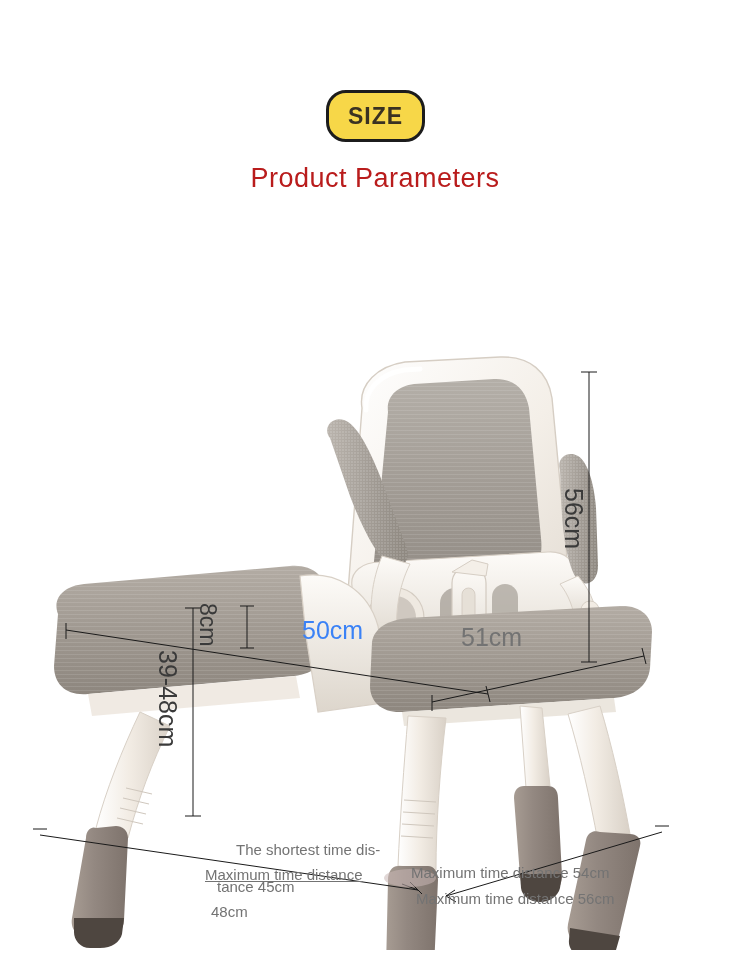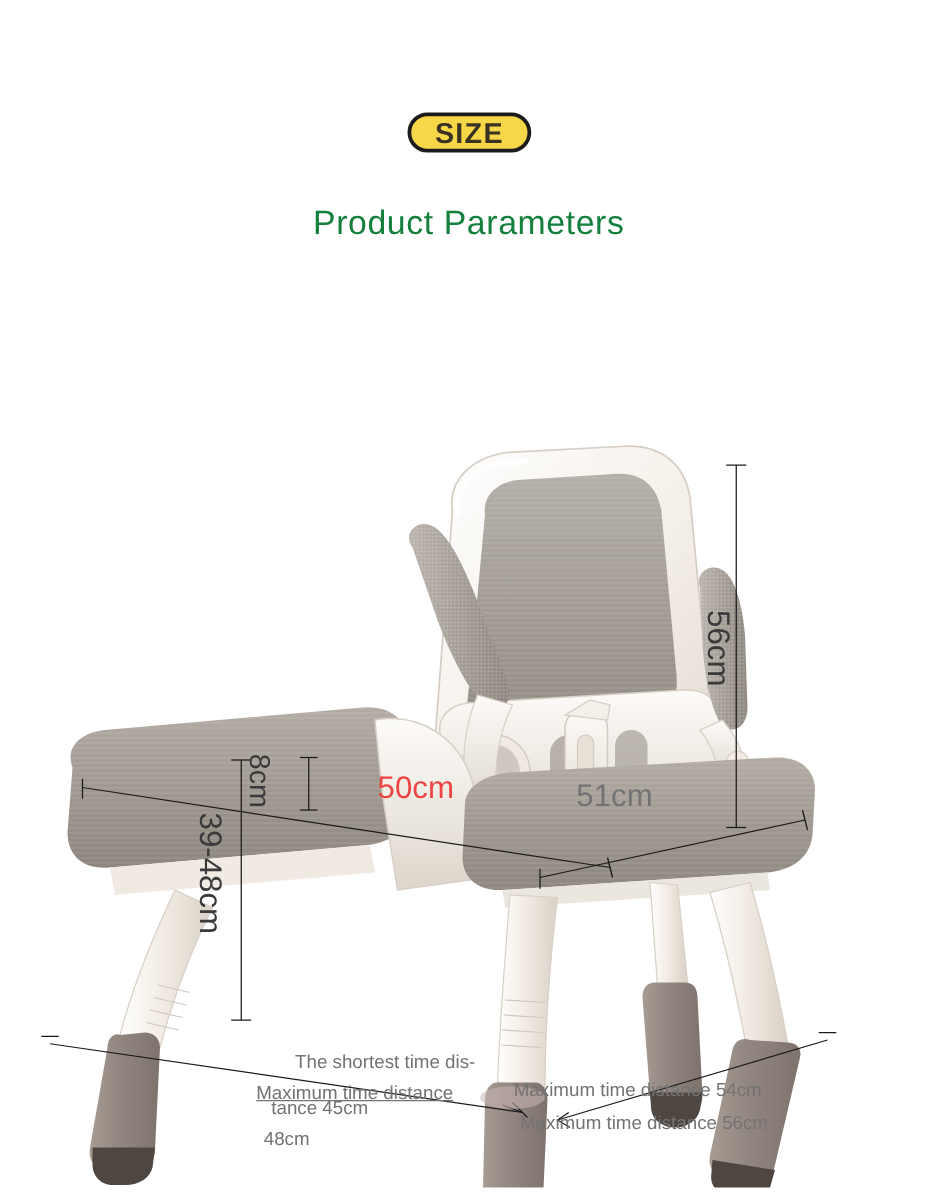--- a/index.html
+++ b/index.html
@@ -17,21 +17,21 @@
     background: #ffffff;
     overflow: hidden;
   }
 
   
   .size-badge {
     position: absolute;
     left: 326px;
     top: 90px;
     width: 99px;
-    height: 32px;
+    height: 52px;
     border-radius: 20px;
     background: #f7d748;
     border: 3px solid #1c1c1c;
     box-sizing: border-box;
     display: flex;
     align-items: center;
     justify-content: center;
   }
   .size-badge span {
     font-size: 23px;
@@ -41,21 +41,21 @@
     font-family: "Liberation Sans", sans-serif;
   }
 
   .subtitle {
     position: absolute;
     left: 0;
     top: 163px;
     width: 750px;
     text-align: center;
     font-size: 27px;
-    color: #15803d;
+    color: #b91c1c;
     letter-spacing: 0.5px;
     font-family: "Liberation Sans", sans-serif;
   }
 
   .title {
     position: absolute;
     left: 0;
     top: 228px;
     width: 750px;
     text-align: center;
@@ -104,21 +104,21 @@
     left: 221px;
     top: 603px;
     font-size: 23px;
     transform: rotate(90deg);
     transform-origin: left top;
   }
   .dim-50 {
     left: 302px;
     top: 616px;
     font-size: 25px;
-    color: #ef4444;
+    color: #3b82f6;
   }
   .dim-51 {
     left: 461px;
     top: 623px;
     font-size: 25px;
     color: #737373;
   }
 
   
   .note {

